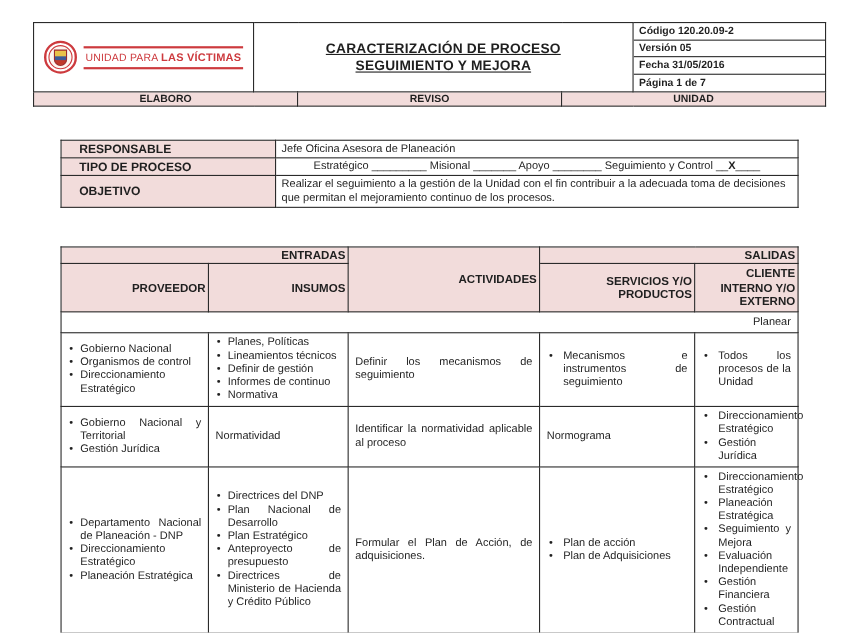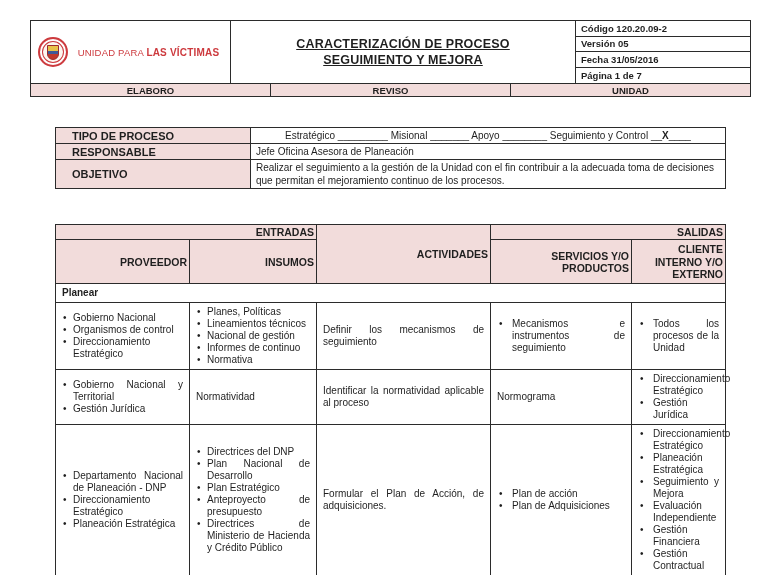--- a/index.html
+++ b/index.html
@@ -19,21 +19,21 @@
   .header-table{position:absolute;left:30px;top:20px;width:720px;}
   .header-table th,.header-table td{overflow:hidden;}
   .cell-logo{height:62px;background:#fff;}
   .logo-wrap{display:flex;align-items:center;justify-content:center;gap:6px;}
   .emblem{width:30px;height:30px;border:2px solid var(--red);border-radius:50%;
           box-shadow:inset 0 0 0 2px #fff, inset 0 0 0 3px var(--red);
           display:flex;align-items:center;justify-content:center;flex:0 0 auto;background:#fdf6f0;}
   .emblem-shield{width:12px;height:15px;border-radius:0 0 6px 6px;
           background:linear-gradient(to bottom,#e8c24a 0 40%,#3d5a98 40% 65%,#c0392b 65% 100%);
           border:1px solid #9a2b2e;}
-  .logo-textblock{display:flex;flex-direction:row;gap:2px;}
+  .logo-textblock{display:flex;flex-direction:column;gap:2px;}
   .logo-rule{height:2px;background:var(--red);}
   .logo-text{font-size:9.5px;color:var(--red);letter-spacing:0.2px;padding:1px 2px;white-space:nowrap;}
   .logo-text .bold{font-weight:bold;font-size:10px;}
   .cell-title{text-align:center;vertical-align:middle;text-decoration:underline;}
   .doc-title{font-weight:bold;font-size:12.5px;line-height:1.3;letter-spacing:0.2px;}
   .cell-info{vertical-align:top;padding:0;}
   .info-row{height:15.5px;border-bottom:1px solid var(--line);font-size:9.5px;font-weight:bold;
             display:flex;align-items:center;padding-left:5px;}
   .info-row:last-child{border-bottom:none;}
   .role-label-row td{background:var(--pink);text-align:center;font-weight:bold;font-size:9.5px;height:13px;}
@@ -48,21 +48,21 @@
   .row-tall th,.row-tall td{height:28px;}
   .tipo-value{text-align:center;}
   .tipo-mark{font-weight:bold;}
 
   
   .main-table{position:absolute;left:55px;top:224px;width:670px;}
   .main-table th{background:var(--pink);font-weight:bold;font-size:10.5px;text-align:right;
                  vertical-align:middle;padding:1px 2px;line-height:1.15;}
   .group-row th{height:14px;}
   .col-row th{height:44px;}
-  .phase-row td{height:12px;text-align:left;font-weight:bold;font-size:10.5px;background:#fff;}
+  .phase-row td{height:12px;text-align:right;font-weight:normal;font-size:10.5px;background:#fff;}
   .main-table td{font-size:10px;line-height:1.2;vertical-align:middle;padding:3px 6px;background:#fff;}
   .row-1 td{height:60px;}
   .row-2 td{height:42px;}
   .row-3 td{height:146px;}
   .cell-text{text-align:justify;}
   .blist{list-style:none;}
   .blist li{position:relative;padding-left:11px;text-align:justify;}
   .blist li::before{content:"\2022";position:absolute;left:1px;top:0;}
   .blist.wide li{padding-left:15px;}
   .blist.wide li::before{left:2px;}
@@ -118,26 +118,26 @@
   </tbody>
     </table>
 
   <table class="summary-table">
     <colgroup>
         <col style="width:195px">
         <col style="width:475px">
       </colgroup>
     <tbody>
         <tr class="row-short">
+      <th>RESPONSABLE</th>
+      <td>Jefe Oficina Asesora de Planeación</td>
+    </tr>
+    <tr class="row-short">
       <th>TIPO DE PROCESO</th>
       <td class="tipo-value"><span>Estratégico _________ Misional _______ Apoyo ________ Seguimiento y Control </span><span>__</span><span class="tipo-mark">X</span><span>____</span></td>
-    </tr>
-    <tr class="row-short">
-      <th>RESPONSABLE</th>
-      <td>Jefe Oficina Asesora de Planeación</td>
     </tr>
     <tr class="row-tall">
       <th>OBJETIVO</th>
       <td>Realizar el seguimiento a la gestión de la Unidad con el fin contribuir a la adecuada toma de decisiones que permitan el mejoramiento continuo de los procesos.</td>
     </tr>
   </tbody>
     </table>
 
   <table class="main-table">
     <colgroup>
@@ -168,21 +168,21 @@
         <ul class="blist">
               <li>Gobierno Nacional</li>
               <li>Organismos de control</li>
               <li>Direccionamiento Estratégico</li>
             </ul>
       </td>
       <td>
         <ul class="blist">
               <li>Planes, Políticas</li>
               <li>Lineamientos técnicos</li>
-              <li>Nacional de gestión</li>
+              <li>Definir de gestión</li>
               <li>Informes de continuo</li>
               <li>Normativa</li>
             </ul>
       </td>
       <td>
         <div class="cell-text">Definir los mecanismos de seguimiento</div>
       </td>
       <td>
         <ul class="blist wide">
               <li>Mecanismos e instrumentos de seguimiento</li>

